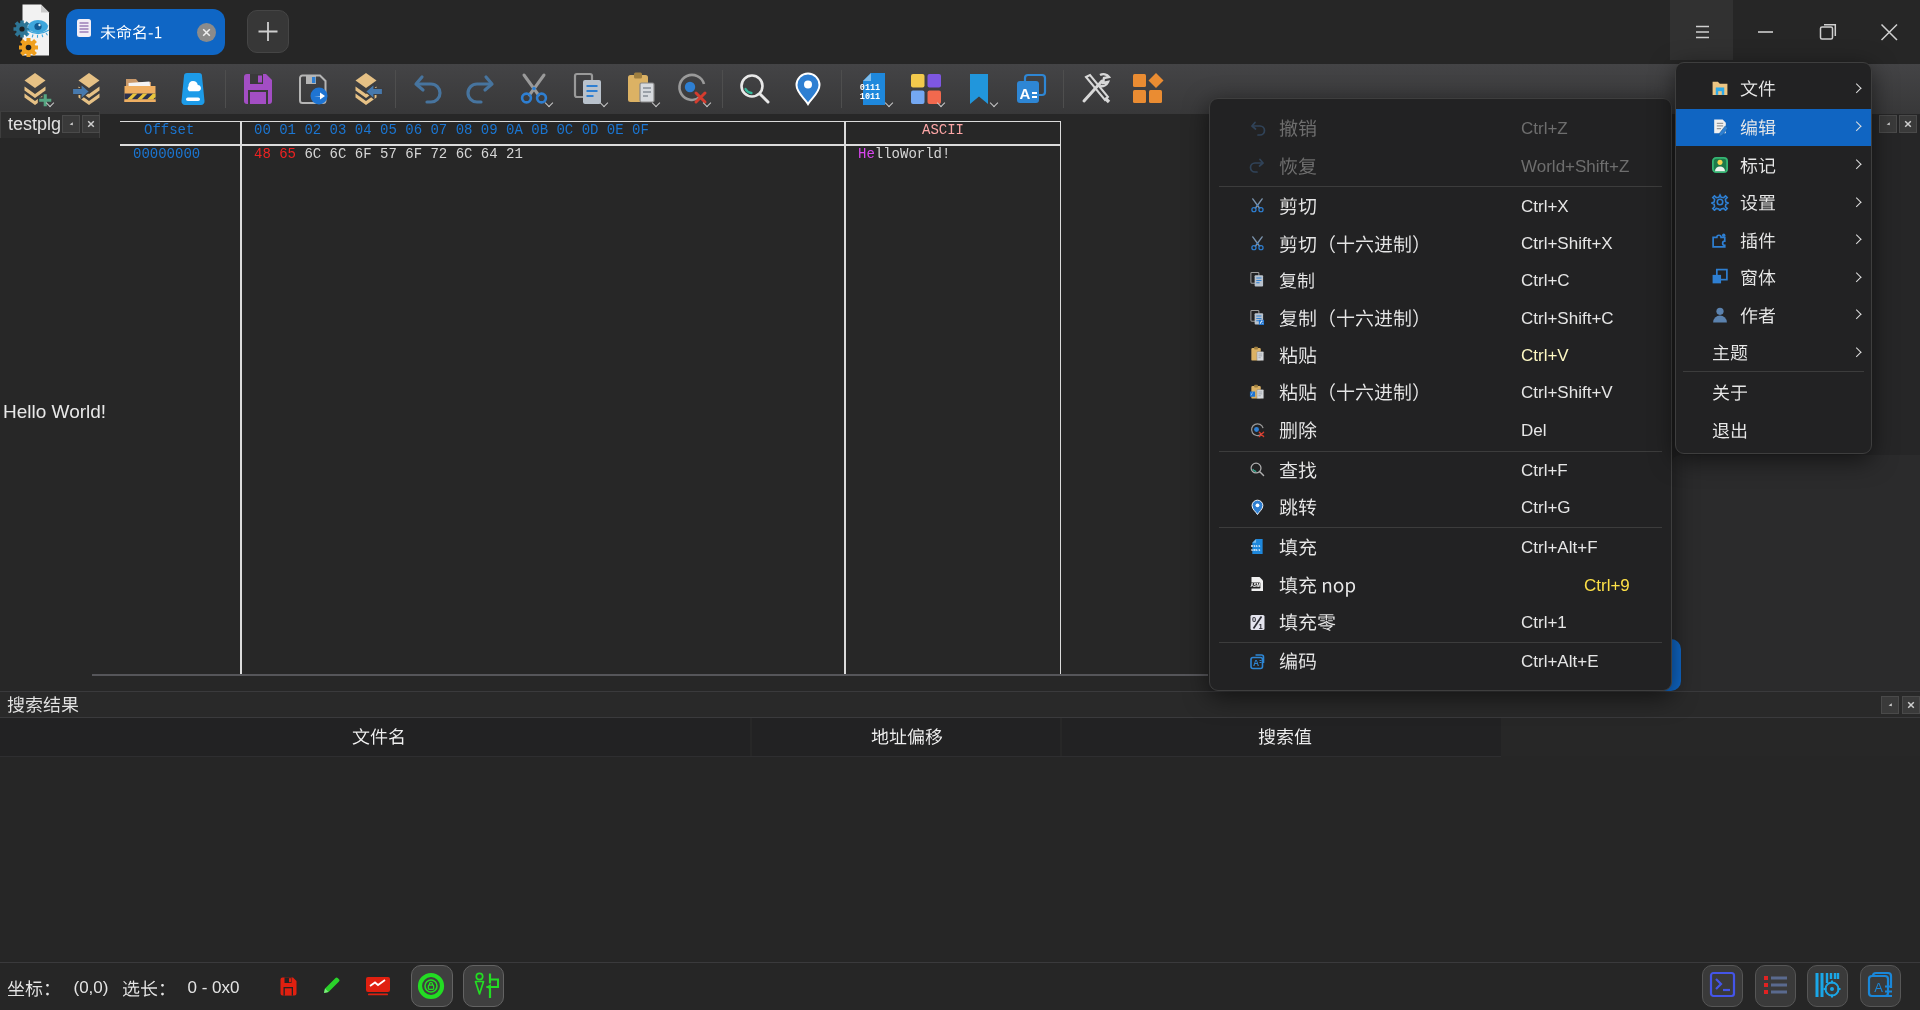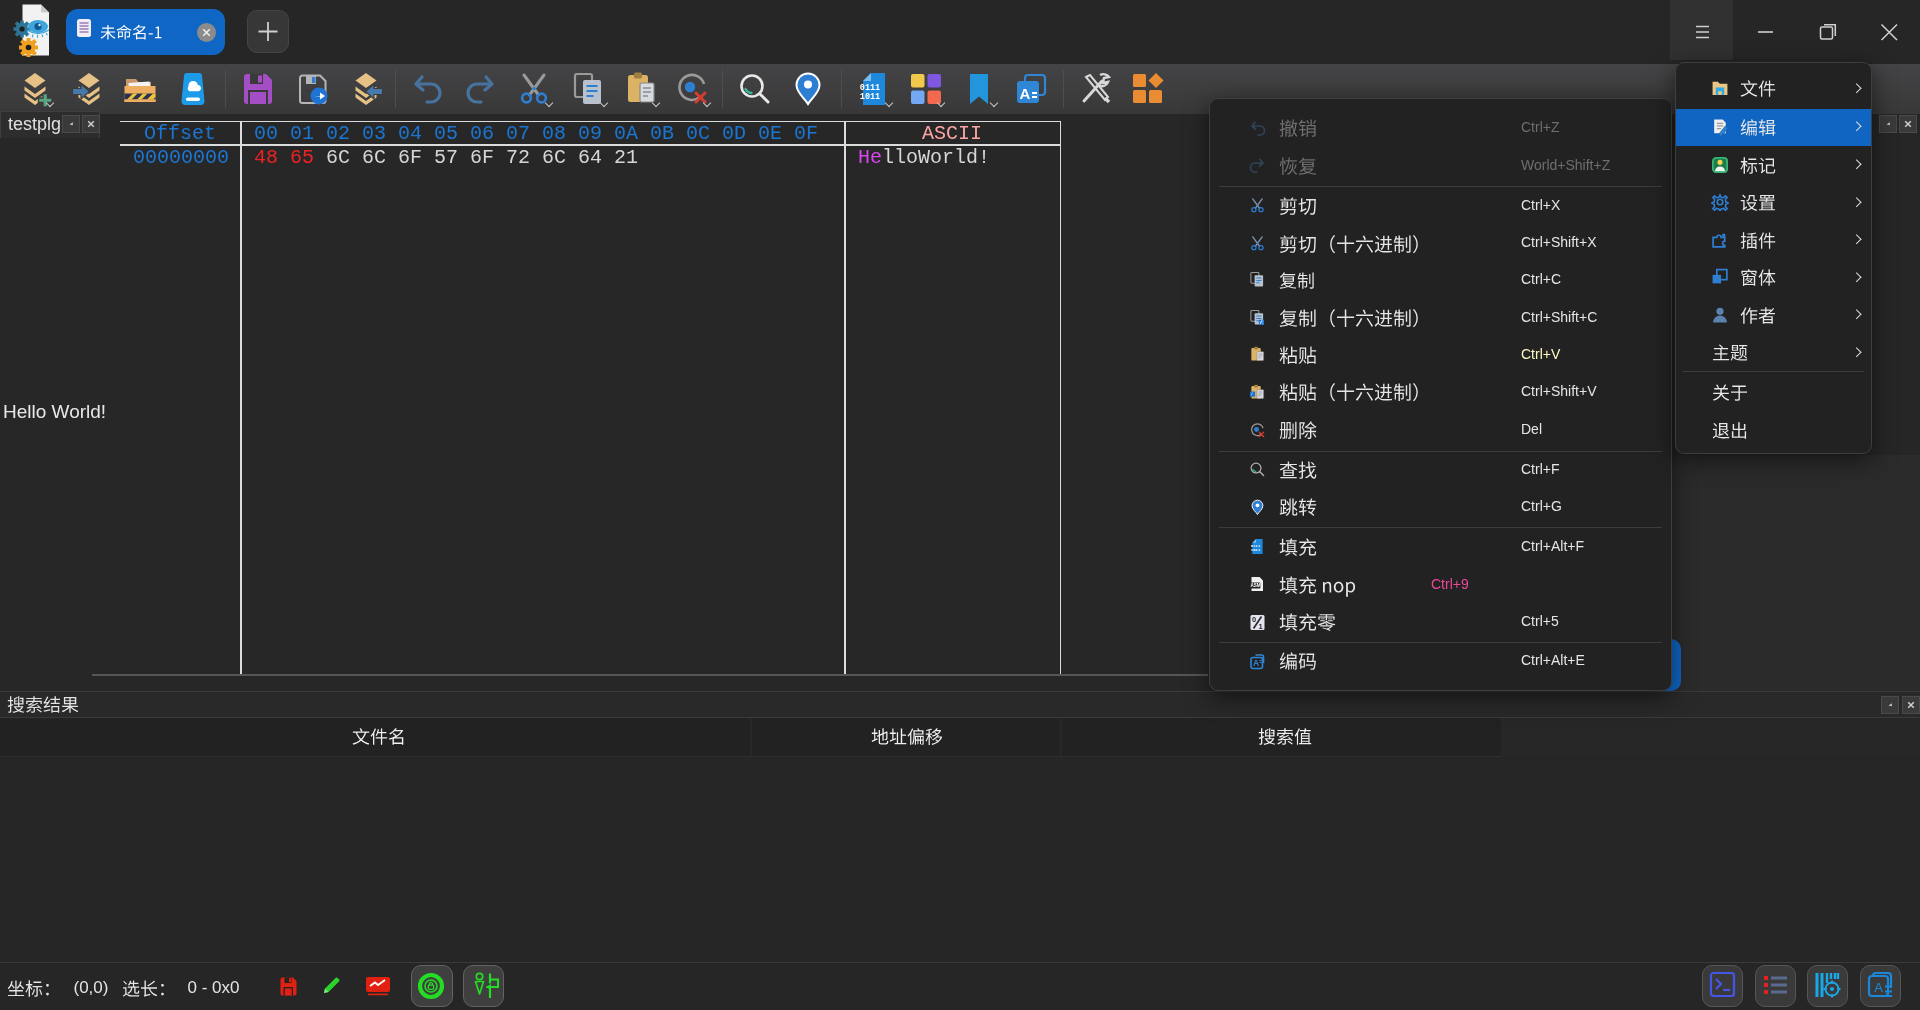--- a/index.html
+++ b/index.html
@@ -4,25 +4,25 @@
 *{margin:0;padding:0;box-sizing:border-box}
 html,body{width:1920px;height:1010px;overflow:hidden;background:#272727;font-family:"Liberation Sans",sans-serif}
 .abs{position:absolute}
 .titlebar{position:absolute;left:0;top:0;width:1920px;height:64px;background:#262626}
 .toolbar{position:absolute;left:0;top:64px;width:1920px;height:50px;background:linear-gradient(#444446,#383839)}
 .tbsep{position:absolute;top:6px;width:1px;height:38px;background:#4e4e4e}
 .tbic{position:absolute;top:7px;width:36px;height:36px}
 .chev{position:absolute;border:solid #c8c8c8;border-width:0 1.6px 1.6px 0;width:6px;height:6px;transform:rotate(45deg)}
 .vline{position:absolute;width:1.5px;background:#dcdcdc}
 .hline{position:absolute;height:1.5px;background:#dcdcdc}
-.mono{font-family:"Liberation Mono",monospace;font-size:20px;white-space:pre}
+.mono{font-family:"Liberation Mono",monospace;font-size:14px;white-space:pre}
 .menu{position:absolute;background:#222223;border:1px solid #3e3e3e;border-radius:9px;box-shadow:0 6px 24px rgba(0,0,0,.55)}
 .msep{position:absolute;height:1px;background:#3c3c3c}
 .marrow{position:absolute;border:solid #e0e0e0;border-width:0 1.8px 1.8px 0;width:6.5px;height:6.5px;transform:rotate(-45deg)}
-.sc{position:absolute;font-size:14px;color:#e4e4e4}
+.sc{position:absolute;font-size:17px;color:#e4e4e4}
 .dockbtn{position:absolute;width:18px;height:18px;background:#3a3a3a;border:1px solid #4a4a4a;color:#d8d8d8;text-align:center}
 .sbtn{position:absolute;width:41px;height:42px;background:#3a3a3a;border:1px solid #565656;border-radius:10px}
 
 </style></head><body>
 <div class="abs" style="left:1208px;top:110px;width:712px;height:583px;background:#262627"></div>
 <div class="abs" style="left:1672px;top:455px;width:248px;height:238px;background:#2b2b2c;border-radius:8px 0 0 0"></div>
 <div class="abs" style="left:1640px;top:639px;width:41px;height:52px;background:#0f66c5;border-radius:10px"></div>
 <div class="titlebar">
 <svg width="56" height="60" viewBox="0 0 56 60" style="position:absolute;left:0px;top:0px">
       <path d="M22.5 4.5 h18.5 l8 8 v43 H22.5 Z" fill="#f2f2f2"></path>
@@ -482,31 +482,31 @@
   </svg>
 <div class="sc" style="left:1521px;top:537.5px;color:#e6e6e6">Ctrl+Alt+F</div>
 <svg class="abs" style="left:1249px;top:576.0px;" width="17" height="17" viewBox="0 0 17 17">
     <path d="M2.5 1 h8 l3.5 3.5 v10.5 H2.5 Z" fill="#f0f0f0"></path>
     <rect x="1.5" y="6.5" width="10" height="6" rx="1" fill="#222"></rect>
     <text x="6.5" y="11.3" font-family="Liberation Sans" font-size="4.6" font-weight="bold" fill="#fff" text-anchor="middle">ASM</text>
   </svg>
 <svg style="position:absolute;left:1278.5px;top:572.6px;" width="79" height="26" viewBox="0 -19.4 79 26">
     <path fill="#e6e6e6" d="M13.3 -1.2C14.6 -0.4 16.2 0.8 17.0 1.5L18.0 0.5C17.1 -0.2 15.5 -1.3 14.2 -2.0ZM10.2 -2.0C9.3 -1.2 7.5 -0.1 6.1 0.5C6.3 0.8 6.7 1.2 7.0 1.5C8.4 0.8 10.2 -0.2 11.4 -1.2ZM11.6 -15.9C11.6 -15.4 11.5 -14.8 11.4 -14.2H7.1V-13.0H11.2L10.9 -11.8H8.1V-3.3H6.4V-2.1H18.2V-3.3H16.5V-11.8H12.2L12.5 -13.0H17.7V-14.2H12.8L13.1 -15.8ZM9.3 -3.3V-4.6H15.2V-3.3ZM9.3 -8.7H15.2V-7.5H9.3ZM9.3 -9.5V-10.7H15.2V-9.5ZM9.3 -6.6H15.2V-5.5H9.3ZM0.6 -2.6 1.2 -1.2C2.7 -1.8 4.7 -2.6 6.5 -3.4L6.3 -4.7L4.3 -3.9V-10.0H6.5V-11.4H4.3V-15.7H2.9V-11.4H0.8V-10.0H2.9V-3.4C2.1 -3.1 1.3 -2.8 0.6 -2.6Z M21.9 -5.8C22.3 -6.0 22.9 -6.0 25.5 -6.2C25.2 -2.9 24.3 -0.8 20.0 0.3C20.4 0.6 20.8 1.2 20.9 1.6C25.6 0.2 26.7 -2.4 27.0 -6.3L29.9 -6.4V-1.0C29.9 0.6 30.4 1.1 32.1 1.1C32.5 1.1 34.6 1.1 35.0 1.1C36.6 1.1 37.0 0.3 37.2 -2.7C36.8 -2.8 36.2 -3.0 35.9 -3.3C35.8 -0.7 35.6 -0.3 34.9 -0.3C34.4 -0.3 32.7 -0.3 32.3 -0.3C31.5 -0.3 31.4 -0.4 31.4 -1.0V-6.5L34.1 -6.7C34.5 -6.2 34.9 -5.7 35.2 -5.3L36.4 -6.2C35.4 -7.5 33.3 -9.5 31.5 -10.9L30.4 -10.1C31.2 -9.5 32.1 -8.7 32.9 -7.9L23.9 -7.5C25.1 -8.6 26.4 -10.1 27.5 -11.5H36.8V-12.9H20.3V-11.5H25.5C24.4 -10.0 23.1 -8.6 22.7 -8.2C22.2 -7.7 21.7 -7.4 21.4 -7.3C21.5 -6.9 21.8 -6.1 21.9 -5.8ZM27.1 -15.6C27.6 -14.8 28.3 -13.6 28.6 -12.9L30.1 -13.5C29.8 -14.1 29.1 -15.2 28.5 -16.0Z M44.0 0.0H45.8V-7.5C46.8 -8.5 47.5 -9.1 48.6 -9.1C49.9 -9.1 50.5 -8.2 50.5 -6.3V0.0H52.2V-6.5C52.2 -9.2 51.3 -10.6 49.1 -10.6C47.7 -10.6 46.6 -9.8 45.6 -8.8H45.6L45.4 -10.3H44.0Z M59.6 0.2C62.1 0.2 64.4 -1.7 64.4 -5.1C64.4 -8.6 62.1 -10.6 59.6 -10.6C57.1 -10.6 54.8 -8.6 54.8 -5.1C54.8 -1.7 57.1 0.2 59.6 0.2ZM59.6 -1.2C57.8 -1.2 56.6 -2.8 56.6 -5.1C56.6 -7.5 57.8 -9.1 59.6 -9.1C61.4 -9.1 62.6 -7.5 62.6 -5.1C62.6 -2.8 61.4 -1.2 59.6 -1.2Z M67.1 4.4H68.9V0.9L68.8 -0.9C69.7 -0.2 70.7 0.2 71.6 0.2C74.0 0.2 76.1 -1.8 76.1 -5.3C76.1 -8.5 74.7 -10.6 72.0 -10.6C70.8 -10.6 69.7 -9.9 68.7 -9.1H68.7L68.5 -10.3H67.1ZM71.4 -1.2C70.7 -1.2 69.8 -1.5 68.9 -2.3V-7.7C69.8 -8.6 70.7 -9.1 71.6 -9.1C73.6 -9.1 74.3 -7.6 74.3 -5.3C74.3 -2.8 73.1 -1.2 71.4 -1.2Z"></path>
   </svg>
-<div class="sc" style="left:1431px;top:575.5px;color:#ec4899">Ctrl+9</div>
+<div class="sc" style="left:1584px;top:575.5px;color:#fde047">Ctrl+9</div>
 <svg class="abs" style="left:1249px;top:613.5px;" width="17" height="17" viewBox="0 0 17 17">
     <rect x="1.5" y="1" width="14" height="15" rx="1.5" fill="#e4e4ee"></rect>
     <path d="M12.5 2.5 l-8 12" stroke="#2b2b33" stroke-width="1.7"></path>
     <text x="5" y="8" font-family="Liberation Sans" font-size="7.5" font-weight="bold" fill="#2b2b33" text-anchor="middle">0</text>
     <text x="11.5" y="15" font-family="Liberation Sans" font-size="7.5" font-weight="bold" fill="#2b2b33" text-anchor="middle">1</text>
   </svg>
 <svg style="position:absolute;left:1278.5px;top:610.1px;" width="59" height="26" viewBox="0 -19.4 59 26">
     <path fill="#e6e6e6" d="M13.3 -1.2C14.6 -0.4 16.2 0.8 17.0 1.5L18.0 0.5C17.1 -0.2 15.5 -1.3 14.2 -2.0ZM10.2 -2.0C9.3 -1.2 7.5 -0.1 6.1 0.5C6.3 0.8 6.7 1.2 7.0 1.5C8.4 0.8 10.2 -0.2 11.4 -1.2ZM11.6 -15.9C11.6 -15.4 11.5 -14.8 11.4 -14.2H7.1V-13.0H11.2L10.9 -11.8H8.1V-3.3H6.4V-2.1H18.2V-3.3H16.5V-11.8H12.2L12.5 -13.0H17.7V-14.2H12.8L13.1 -15.8ZM9.3 -3.3V-4.6H15.2V-3.3ZM9.3 -8.7H15.2V-7.5H9.3ZM9.3 -9.5V-10.7H15.2V-9.5ZM9.3 -6.6H15.2V-5.5H9.3ZM0.6 -2.6 1.2 -1.2C2.7 -1.8 4.7 -2.6 6.5 -3.4L6.3 -4.7L4.3 -3.9V-10.0H6.5V-11.4H4.3V-15.7H2.9V-11.4H0.8V-10.0H2.9V-3.4C2.1 -3.1 1.3 -2.8 0.6 -2.6Z M21.9 -5.8C22.3 -6.0 22.9 -6.0 25.5 -6.2C25.2 -2.9 24.3 -0.8 20.0 0.3C20.4 0.6 20.8 1.2 20.9 1.6C25.6 0.2 26.7 -2.4 27.0 -6.3L29.9 -6.4V-1.0C29.9 0.6 30.4 1.1 32.1 1.1C32.5 1.1 34.6 1.1 35.0 1.1C36.6 1.1 37.0 0.3 37.2 -2.7C36.8 -2.8 36.2 -3.0 35.9 -3.3C35.8 -0.7 35.6 -0.3 34.9 -0.3C34.4 -0.3 32.7 -0.3 32.3 -0.3C31.5 -0.3 31.4 -0.4 31.4 -1.0V-6.5L34.1 -6.7C34.5 -6.2 34.9 -5.7 35.2 -5.3L36.4 -6.2C35.4 -7.5 33.3 -9.5 31.5 -10.9L30.4 -10.1C31.2 -9.5 32.1 -8.7 32.9 -7.9L23.9 -7.5C25.1 -8.6 26.4 -10.1 27.5 -11.5H36.8V-12.9H20.3V-11.5H25.5C24.4 -10.0 23.1 -8.6 22.7 -8.2C22.2 -7.7 21.7 -7.4 21.4 -7.3C21.5 -6.9 21.8 -6.1 21.9 -5.8ZM27.1 -15.6C27.6 -14.8 28.3 -13.6 28.6 -12.9L30.1 -13.5C29.8 -14.1 29.1 -15.2 28.5 -16.0Z M41.7 -11.0V-10.1H45.8V-11.0ZM41.2 -9.1V-8.2H45.8V-9.1ZM49.1 -9.1V-8.2H53.8V-9.1ZM49.1 -11.0V-10.1H53.3V-11.0ZM39.4 -13.0V-9.7H40.7V-12.0H46.7V-9.1H48.1V-12.0H54.2V-9.7H55.6V-13.0H48.1V-14.1H54.4V-15.2H40.5V-14.1H46.7V-13.0ZM46.2 -5.7C46.7 -5.2 47.4 -4.6 47.8 -4.1H41.2V-3.0H51.6C50.5 -2.2 49.0 -1.4 47.8 -0.9C46.5 -1.3 45.2 -1.7 44.0 -2.0L43.4 -1.1C46.0 -0.4 49.3 0.8 51.0 1.7L51.6 0.6C51.0 0.3 50.2 -0.0 49.3 -0.4C51.0 -1.2 52.9 -2.4 54.0 -3.5L53.0 -4.2L52.8 -4.1H48.0L48.8 -4.7C48.4 -5.1 47.7 -5.8 47.1 -6.3ZM47.8 -8.6C45.7 -7.1 41.9 -5.8 38.7 -5.1C39.0 -4.8 39.3 -4.4 39.5 -4.0C42.1 -4.7 45.0 -5.7 47.3 -7.0C49.4 -5.8 53.0 -4.6 55.6 -4.1C55.8 -4.4 56.2 -5.0 56.4 -5.3C53.9 -5.7 50.4 -6.6 48.3 -7.6L48.9 -8.0Z"></path>
   </svg>
-<div class="sc" style="left:1521px;top:613.0px;color:#e6e6e6">Ctrl+5</div>
+<div class="sc" style="left:1521px;top:613.0px;color:#e6e6e6">Ctrl+1</div>
 <svg class="abs" style="left:1249px;top:652.5px;" width="17" height="17" viewBox="0 0 17 17">
     <path d="M6.5 2 h6 a2 2 0 0 1 2 2 v6" fill="none" stroke="#2e86d4" stroke-width="1.6"></path>
     <rect x="2" y="4.5" width="11.5" height="11" rx="2" fill="none" stroke="#2e86d4" stroke-width="1.6"></rect>
     <text x="7" y="13" font-family="Liberation Sans" font-size="8.5" font-weight="bold" fill="#2e86d4" text-anchor="middle">A</text>
     <path d="M10.5 7.5 h2 M10.5 9.5 h2" stroke="#2e86d4" stroke-width="1"></path>
   </svg>
 <svg style="position:absolute;left:1278.5px;top:649.1px;" width="40" height="26" viewBox="0 -19.4 40 26">
     <path fill="#e6e6e6" d="M0.8 -1.0 1.1 0.3C2.7 -0.3 4.7 -1.2 6.6 -2.0L6.3 -3.1C4.2 -2.3 2.2 -1.5 0.8 -1.0ZM1.2 -8.0C1.4 -8.2 1.9 -8.3 3.9 -8.5C3.2 -7.3 2.5 -6.4 2.2 -6.0C1.7 -5.3 1.3 -4.8 0.9 -4.7C1.0 -4.4 1.2 -3.7 1.3 -3.5C1.7 -3.7 2.2 -3.9 6.4 -4.8C6.4 -5.1 6.3 -5.7 6.3 -6.0L3.2 -5.4C4.5 -7.1 5.8 -9.2 6.9 -11.3L5.8 -12.0C5.4 -11.3 5.0 -10.5 4.7 -9.8L2.5 -9.6C3.6 -11.3 4.7 -13.4 5.5 -15.5L4.1 -16.0C3.4 -13.7 2.1 -11.2 1.7 -10.5C1.3 -9.9 1.0 -9.4 0.7 -9.3C0.9 -9.0 1.1 -8.3 1.2 -8.0ZM11.9 -6.6V-3.8H10.3V-6.6ZM12.8 -6.6H14.2V-3.8H12.8ZM9.1 -7.8V1.4H10.3V-2.7H11.9V0.9H12.8V-2.7H14.2V0.9H15.1V-2.7H16.5V0.1C16.5 0.3 16.5 0.3 16.4 0.3C16.2 0.3 15.9 0.3 15.5 0.3C15.6 0.6 15.8 1.1 15.8 1.4C16.5 1.4 16.9 1.3 17.3 1.2C17.6 1.0 17.7 0.7 17.7 0.2V-7.8L16.5 -7.8ZM15.1 -6.6H16.5V-3.8H15.1ZM11.5 -15.7C11.8 -15.2 12.1 -14.5 12.3 -13.9H7.9V-9.8C7.9 -6.9 7.7 -2.6 6.0 0.4C6.3 0.5 6.8 0.9 7.1 1.2C8.8 -1.9 9.2 -6.4 9.2 -9.5H17.5V-13.9H13.9C13.6 -14.5 13.2 -15.4 12.8 -16.1ZM9.2 -12.7H16.1V-10.7H9.2Z M26.8 -3.9V-2.6H34.0V-3.9ZM28.3 -12.3C28.2 -10.5 27.9 -7.9 27.7 -6.4H28.1L35.4 -6.4C35.0 -2.2 34.6 -0.5 34.1 -0.0C33.9 0.2 33.7 0.2 33.4 0.2C33.1 0.2 32.2 0.2 31.3 0.1C31.5 0.4 31.7 1.0 31.7 1.4C32.6 1.4 33.5 1.4 34.0 1.4C34.5 1.4 34.9 1.2 35.3 0.8C35.9 0.1 36.4 -1.9 36.8 -7.0C36.8 -7.2 36.9 -7.6 36.9 -7.6H34.5C34.8 -10.0 35.1 -12.8 35.3 -14.8L34.3 -14.9L34.0 -14.8H27.4V-13.5H33.8C33.6 -11.9 33.4 -9.5 33.2 -7.6H29.2C29.4 -9.0 29.6 -10.8 29.7 -12.3ZM20.0 -15.0V-13.6H22.3C21.8 -10.7 20.9 -8.0 19.6 -6.2C19.8 -5.9 20.1 -5.1 20.2 -4.7C20.6 -5.2 20.9 -5.7 21.2 -6.3V0.6H22.4V-0.9H25.9V-9.1H22.5C23.0 -10.5 23.4 -12.1 23.7 -13.6H26.5V-15.0ZM22.4 -7.8H24.7V-2.1H22.4Z"></path>
   </svg>
 <div class="sc" style="left:1521px;top:652.0px;color:#e6e6e6">Ctrl+Alt+E</div>

